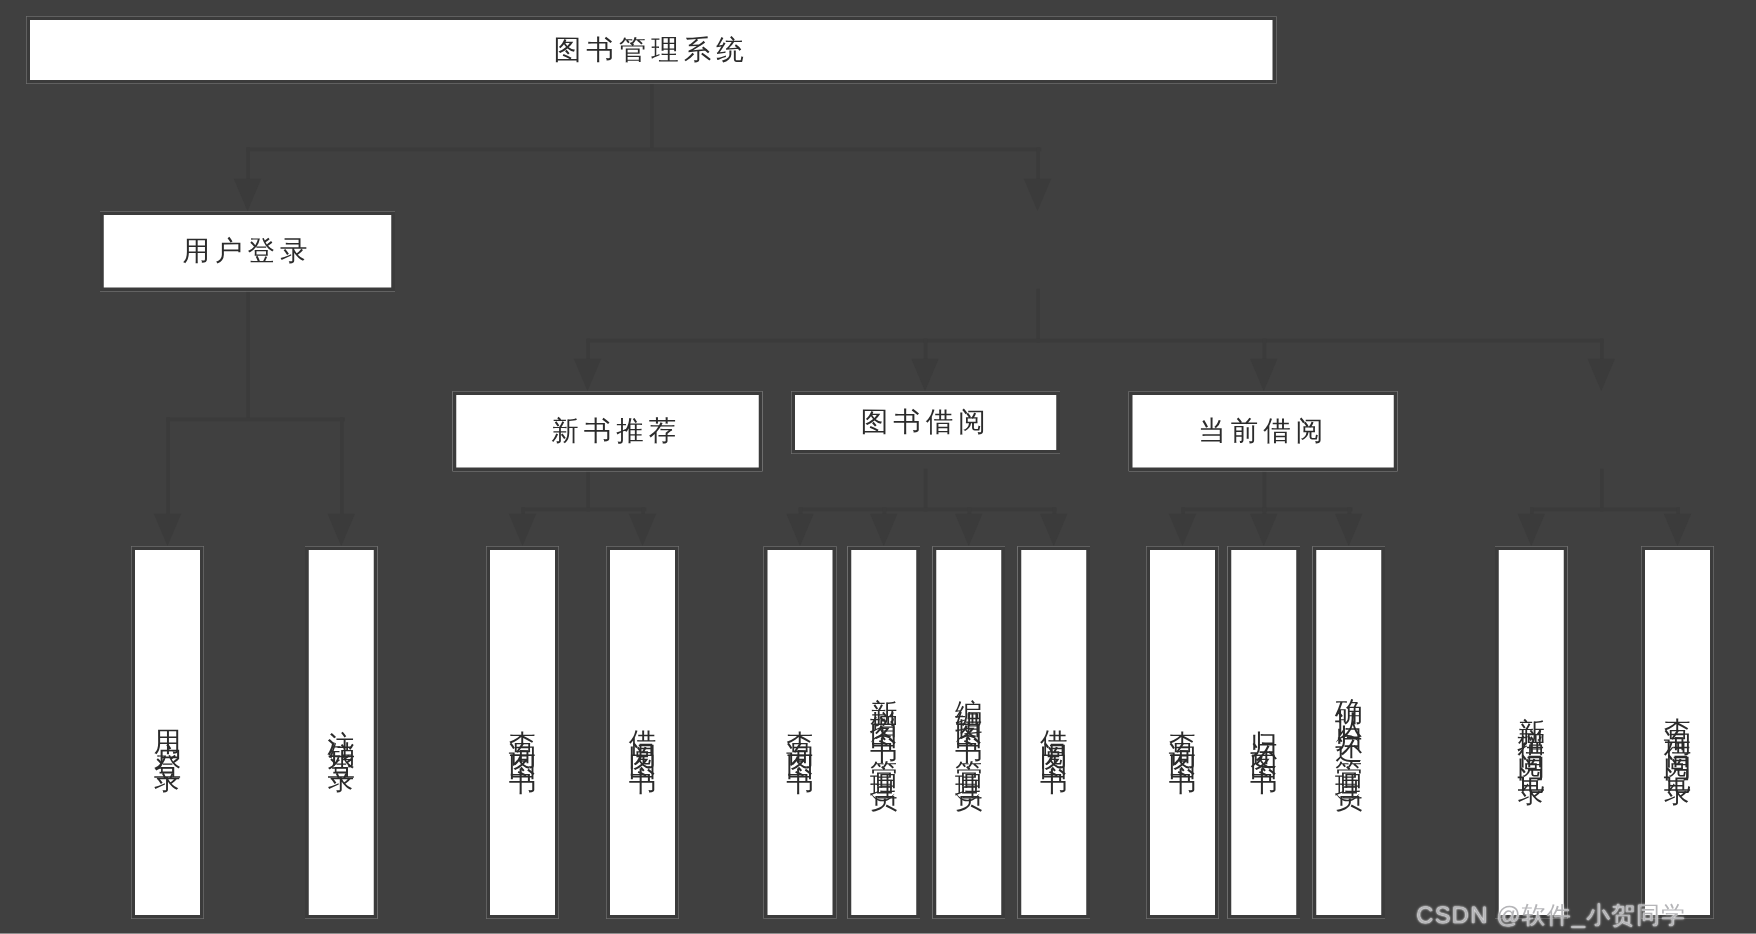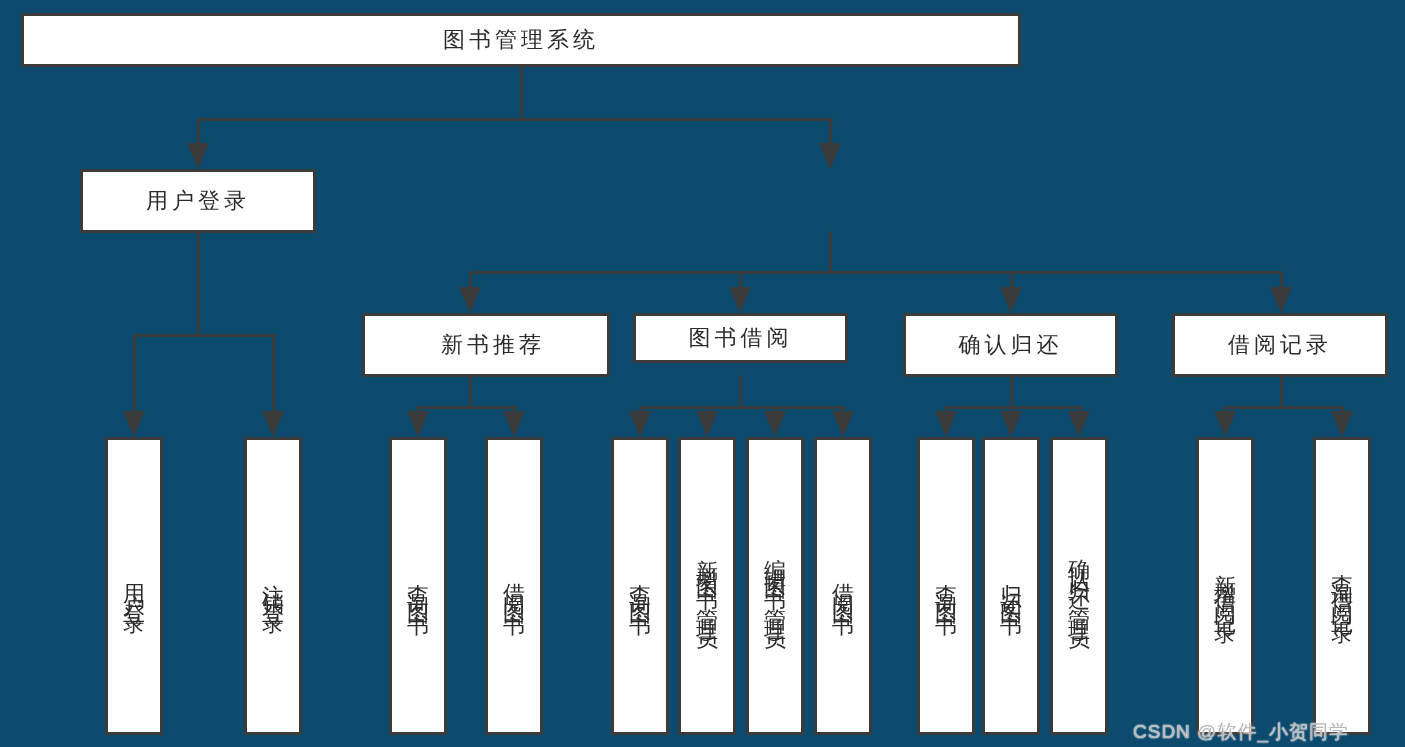--- a/index.html
+++ b/index.html
@@ -1,17 +1,17 @@
 <!DOCTYPE html>
 <html><head>
 <meta charset="utf-8">
 <style>
   html,body{margin:0;padding:0;background:#ffffff;}
   .canvas{
-    position:relative;width:1405px;height:747px;background:#0c4a6e;
+    position:relative;width:1405px;height:747px;background:#404040;
     font-family:"Liberation Sans",sans-serif;overflow:hidden;
   }
   .node{
     position:absolute;background:#ffffff;border:3px solid #3b3b3b;box-sizing:border-box;
     display:flex;align-items:center;justify-content:center;
     color:#2b2b2b;font-size:22px;letter-spacing:4px;white-space:nowrap;
   }
   .leaf{letter-spacing:0;}
   .vtext{
     writing-mode:vertical-rl;text-orientation:mixed;
@@ -103,24 +103,21 @@
     <span>用户登录</span>
   </div>
 
   <div class="node" style="left:362px;top:313px;width:248px;height:64px;padding-left:14px;">
     <span>新书推荐</span>
   </div>
   <div class="node" style="left:633px;top:313px;width:215px;height:50px;">
     <span>图书借阅</span>
   </div>
   <div class="node" style="left:903px;top:313px;width:215px;height:64px;">
-    <span>确认归还</span>
-  </div>
-  <div class="node" style="left:1172px;top:313px;width:216px;height:64px;">
-    <span>借阅记录</span>
+    <span>当前借阅</span>
   </div>
 
   <div class="node leaf" style="left:105px;top:437px;width:58px;height:298px;">
     <span class="vtext">用户登录</span>
   </div>
   <div class="node leaf" style="left:244px;top:437px;width:58px;height:298px;">
     <span class="vtext">注销登录</span>
   </div>
 
   <div class="node leaf" style="left:389px;top:437px;width:58px;height:298px;">

